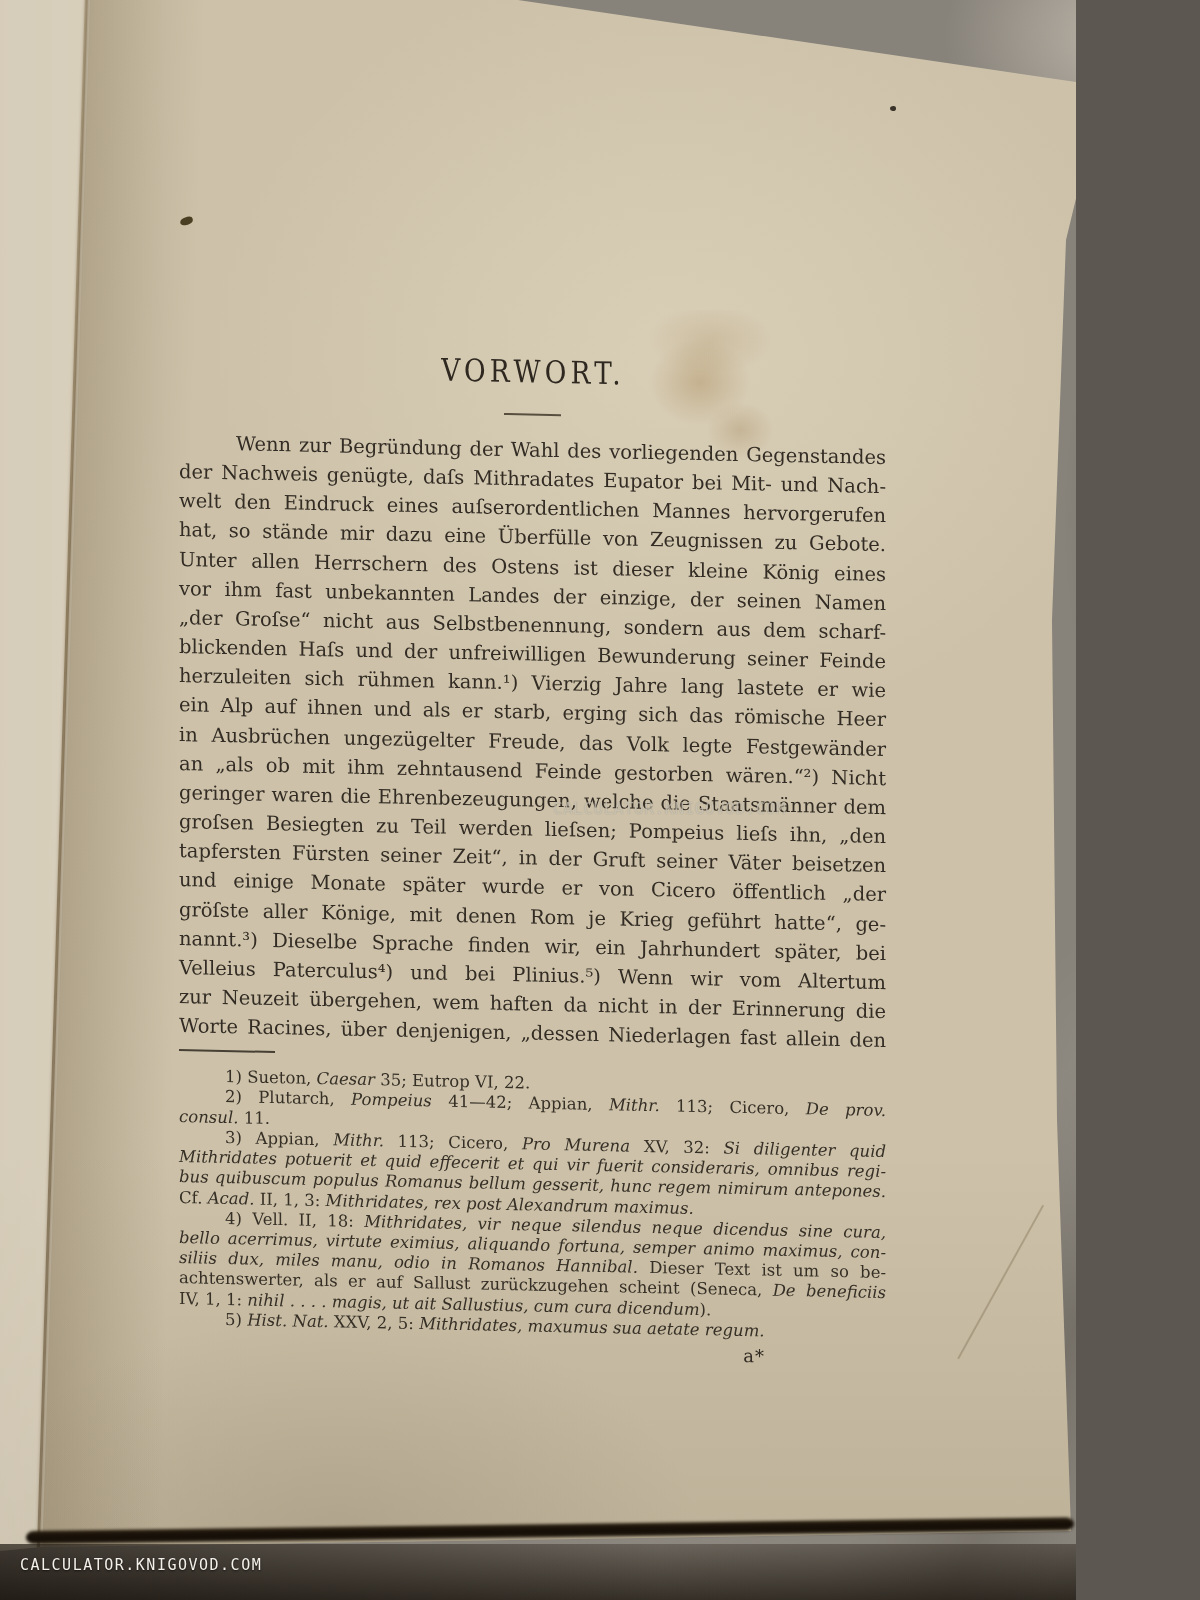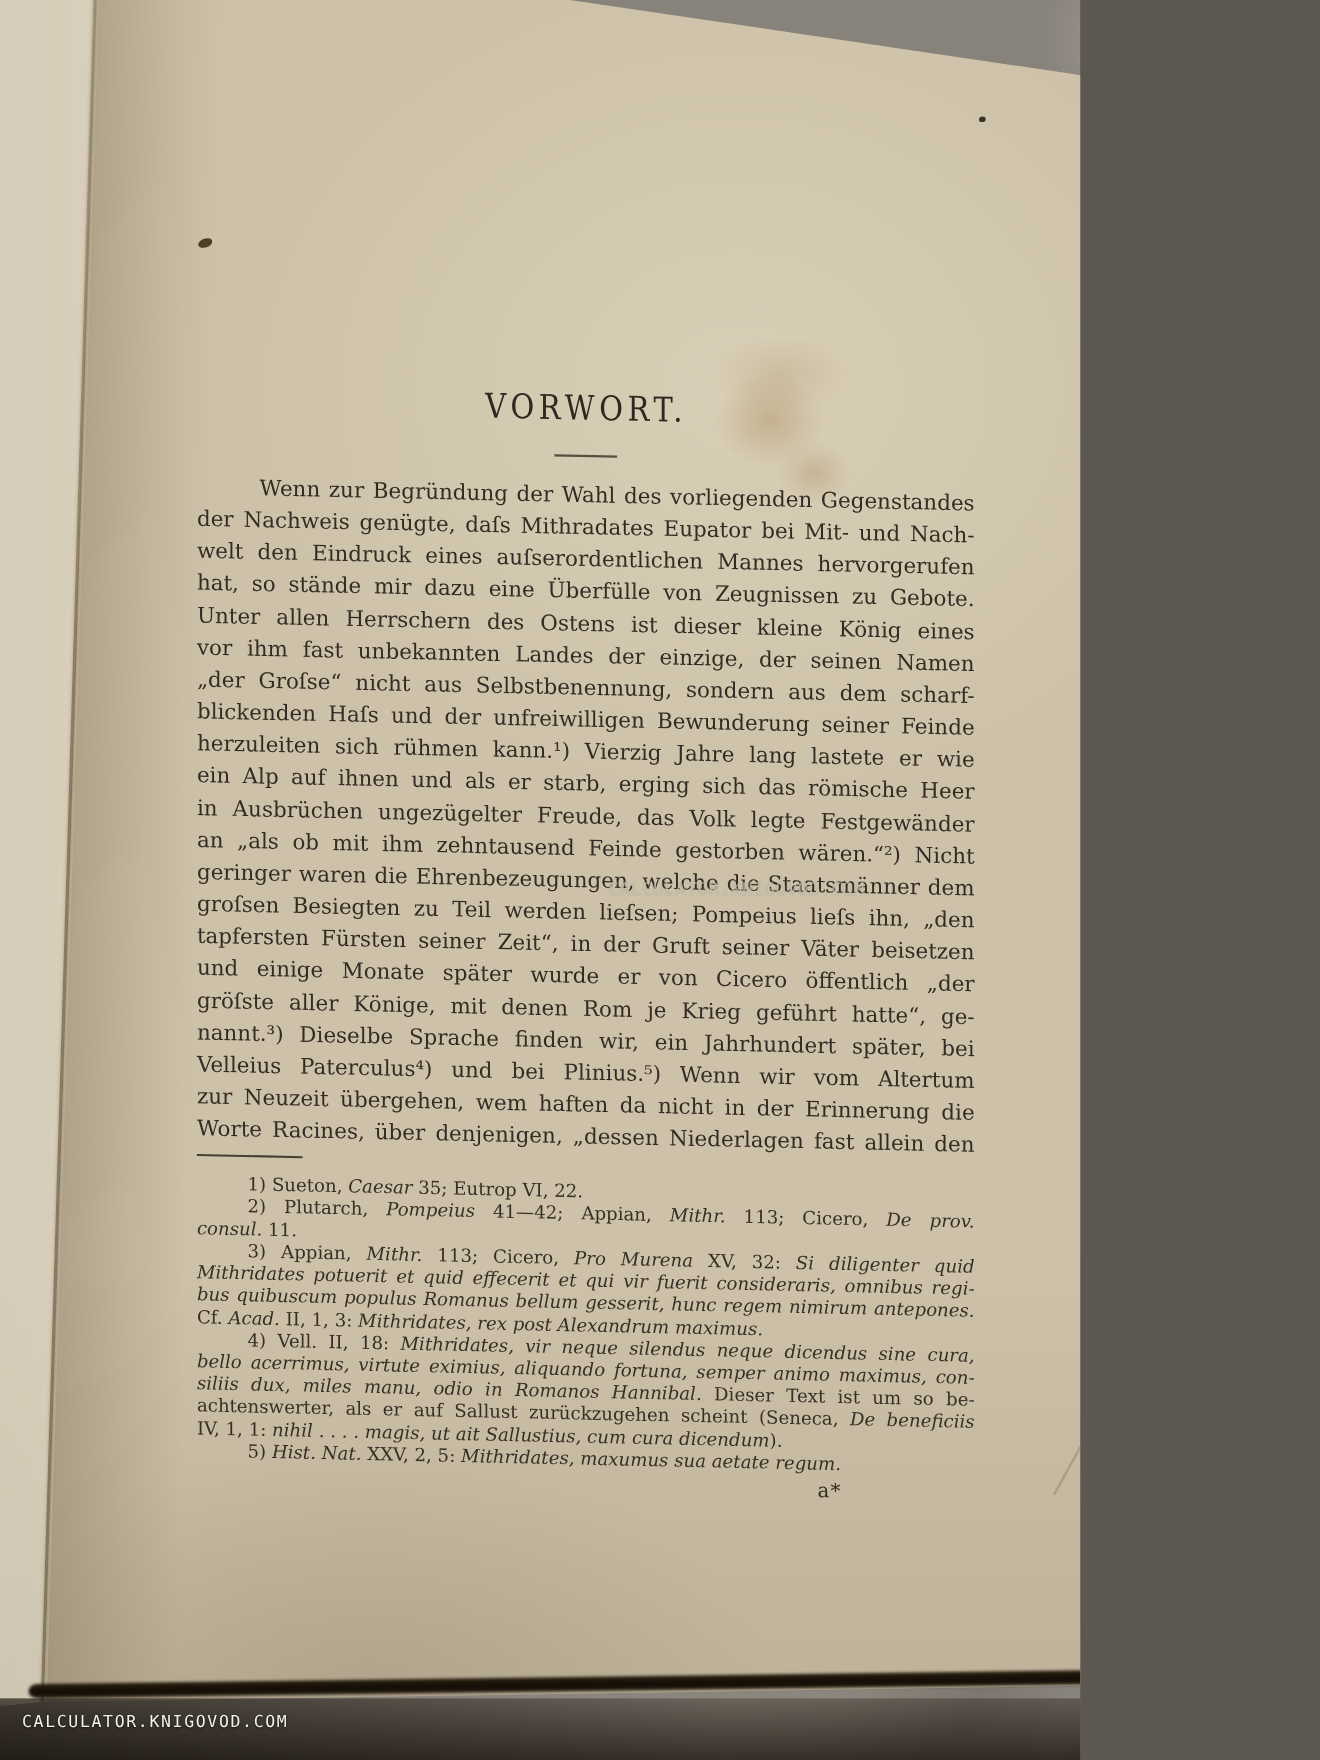--- a/index.html
+++ b/index.html
@@ -1,17 +1,17 @@
 <!DOCTYPE html>
 <html><head>
 <meta charset="utf-8">
 <style>
   html,body{margin:0;padding:0;background:#5c5750;}
   .scene{
-    position:relative;width:982px;height:1600px;overflow:hidden;
+    position:relative;width:1076px;height:1600px;overflow:hidden;
     font-family:"DejaVu Serif", serif;
     background-color:#87827a;
     background-image:
       radial-gradient(ellipse 280px 190px at 1140px 35px, rgba(202,194,181,.85), transparent 70%),
       radial-gradient(ellipse 190px 430px at 1205px 520px, rgba(58,54,48,.38), transparent 75%),
       radial-gradient(ellipse 240px 320px at 1165px 1130px, rgba(168,162,152,.5), transparent 70%),
       radial-gradient(ellipse 520px 270px at 720px 1600px, rgba(150,144,134,.45), transparent 75%),
       linear-gradient(115deg, transparent 86%, rgba(70,64,56,.28) 93%, transparent 98%);
     text-decoration: underline;
   }

